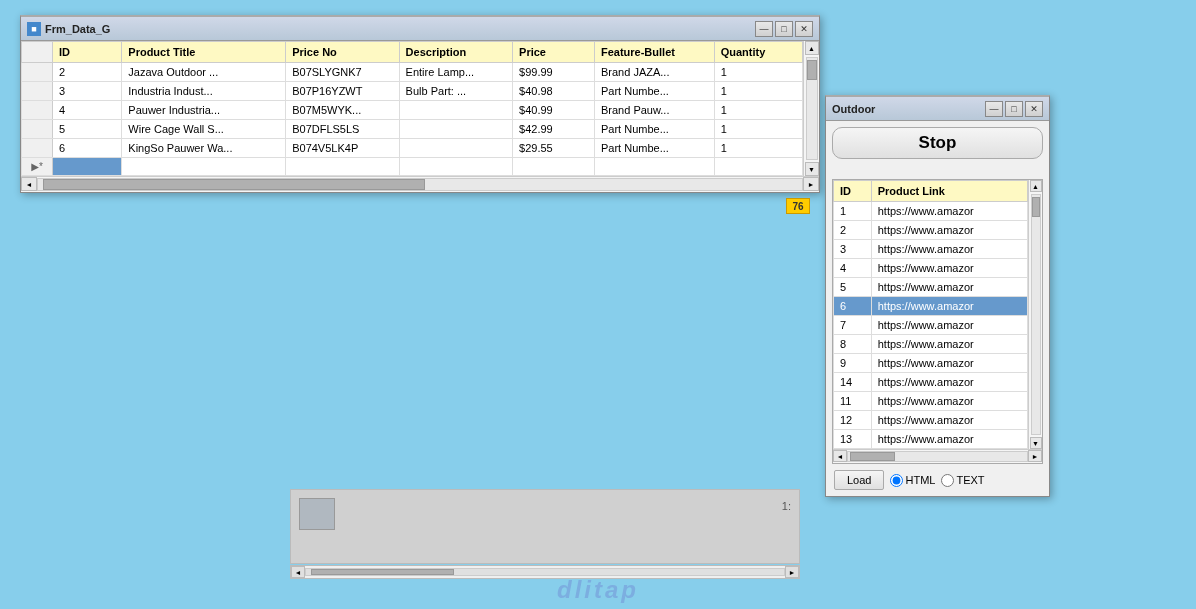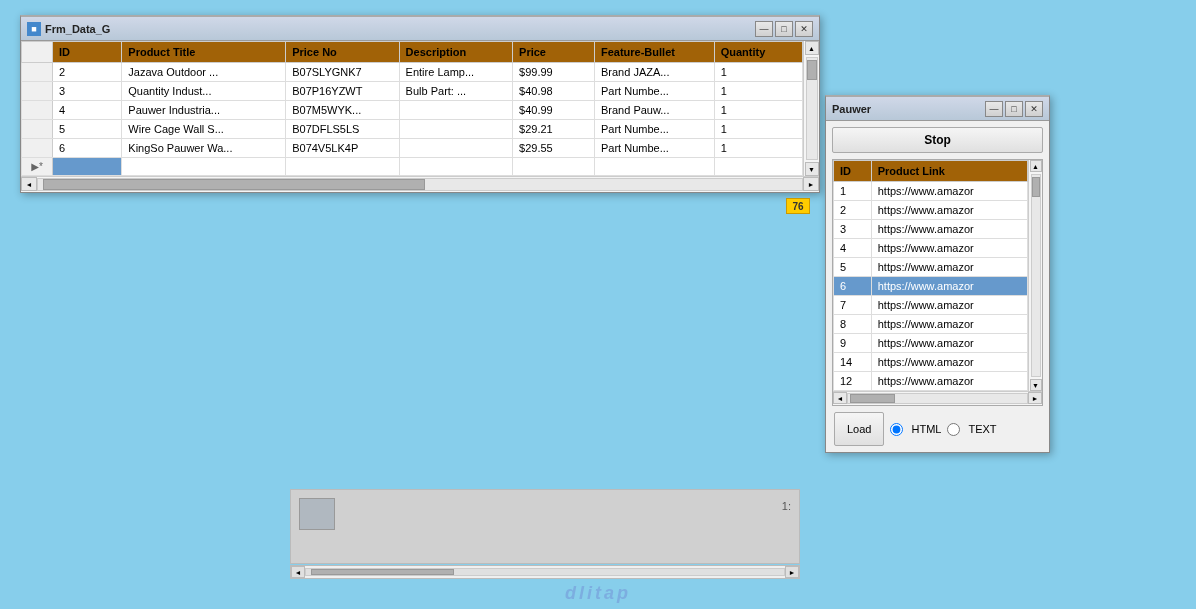--- a/index.html
+++ b/index.html
@@ -92,85 +92,85 @@
     .product-window-body {
       background: #f0f0f0;
       padding: 6px;
     }
 
     .stop-btn {
       width: 100%;
       padding: 5px;
       background: linear-gradient(to bottom, #f5f5f5, #e0e0e0);
       border: 1px solid #aaa;
-      border-radius: 2px;
-      font-size: 12px;
+      border-radius: 10px;
+      font-size: 17px;
       font-weight: bold;
       cursor: pointer;
-      margin-bottom: 6px;
+      margin-bottom: 20px;
       text-align: center;
     }
 
     .product-grid-container {
       border: 1px solid #aaa;
       background: white;
       overflow: hidden;
     }
 
     .product-footer {
       display: flex;
       align-items: center;
       gap: 6px;
       margin-top: 6px;
       padding: 0 2px;
     }
 
     .load-btn {
-      padding: 10px 12px;
+      padding: 3px 12px;
       background: linear-gradient(to bottom, #f5f5f5, #e0e0e0);
       border: 1px solid #aaa;
       border-radius: 2px;
       font-size: 11px;
       cursor: pointer;
     }
 
     .radio-group {
       display: flex;
       align-items: center;
       gap: 6px;
     }
 
     .radio-item {
       display: flex;
       align-items: center;
-      gap: 8px;
+      gap: 2px;
       font-size: 11px;
     }
 
     .watermark {
       position: absolute;
       bottom: 5px;
       left: 50%;
       transform: translateX(-50%);
-      font-size: 18px;
+      font-size: 24px;
       color: rgba(100,100,200,0.3);
       letter-spacing: 3px;
       font-style: italic;
       font-weight: bold;
     }
 
     
     .grid-table {
       width: 100%;
       border-collapse: collapse;
       font-size: 11px;
     }
 
     .grid-table th {
-      background: #a16207;
+      background: #fef9c3;
       border: 1px solid #ccc;
       padding: 4px 6px;
       text-align: left;
       font-weight: bold;
       white-space: nowrap;
     }
 
     .grid-table td {
       border: 1px solid #ddd;
       padding: 3px 6px;
@@ -316,21 +316,21 @@
                 <td>Jazava Outdoor ...</td>
                 <td>B07SLYGNK7</td>
                 <td>Entire Lamp...</td>
                 <td>$99.99</td>
                 <td>Brand JAZA...</td>
                 <td>1</td>
               </tr>
               <tr>
                 <td class="row-num-col"></td>
                 <td>3</td>
-                <td>Quantity Indust...</td>
+                <td>Industria Indust...</td>
                 <td>B07P16YZWT</td>
                 <td>Bulb Part: ...</td>
                 <td>$40.98</td>
                 <td>Part Numbe...</td>
                 <td>1</td>
               </tr>
               <tr>
                 <td class="row-num-col"></td>
                 <td>4</td>
                 <td>Pauwer Industria...</td>
@@ -339,21 +339,21 @@
                 <td>$40.99</td>
                 <td>Brand Pauw...</td>
                 <td>1</td>
               </tr>
               <tr>
                 <td class="row-num-col"></td>
                 <td>5</td>
                 <td>Wire Cage Wall S...</td>
                 <td>B07DFLS5LS</td>
                 <td></td>
-                <td>$29.21</td>
+                <td>$42.99</td>
                 <td>Part Numbe...</td>
                 <td>1</td>
               </tr>
               <tr>
                 <td class="row-num-col"></td>
                 <td>6</td>
                 <td>KingSo Pauwer Wa...</td>
                 <td>B074V5LK4P</td>
                 <td></td>
                 <td>$29.55</td>
@@ -387,21 +387,21 @@
         <div class="h-scroll-thumb"></div>
       </div>
       <div class="h-scroll-btn">►</div>
     </div>
   </div>
 </div>
 
 <div class="window product-window" style="top:95px; left:825px; width:225px;">
   <div class="window-titlebar">
     <div class="window-title">
-      <span>Pauwer</span>
+      <span>Outdoor</span>
     </div>
     <div class="window-controls">
       <button class="win-btn">—</button>
       <button class="win-btn">□</button>
       <button class="win-btn">✕</button>
     </div>
   </div>
   <div class="product-window-body">
     <button class="stop-btn">Stop</button>
     <div class="product-grid-container">
@@ -449,21 +449,29 @@
                 </tr>
                 <tr>
                   <td style="width: 35px;">9</td>
                   <td style="max-width: 145px; overflow: hidden; text-overflow: ellipsis;">https://www.amazor</td>
                 </tr>
                 <tr>
                   <td style="width: 35px;">14</td>
                   <td style="max-width: 145px; overflow: hidden; text-overflow: ellipsis;">https://www.amazor</td>
                 </tr>
                 <tr>
+                  <td style="width: 35px;">11</td>
+                  <td style="max-width: 145px; overflow: hidden; text-overflow: ellipsis;">https://www.amazor</td>
+                </tr>
+                <tr>
                   <td style="width: 35px;">12</td>
+                  <td style="max-width: 145px; overflow: hidden; text-overflow: ellipsis;">https://www.amazor</td>
+                </tr>
+                <tr>
+                  <td style="width: 35px;">13</td>
                   <td style="max-width: 145px; overflow: hidden; text-overflow: ellipsis;">https://www.amazor</td>
                 </tr>
               </tbody>
           </table>
         </div>
         <div class="v-scrollbar" style="width:14px;">
           <div class="v-scroll-btn" style="width:12px;height:12px;">▲</div>
           <div class="v-scroll-track" style="width:10px;">
             <div class="v-scroll-thumb" style="width:8px;"></div>
           </div>

